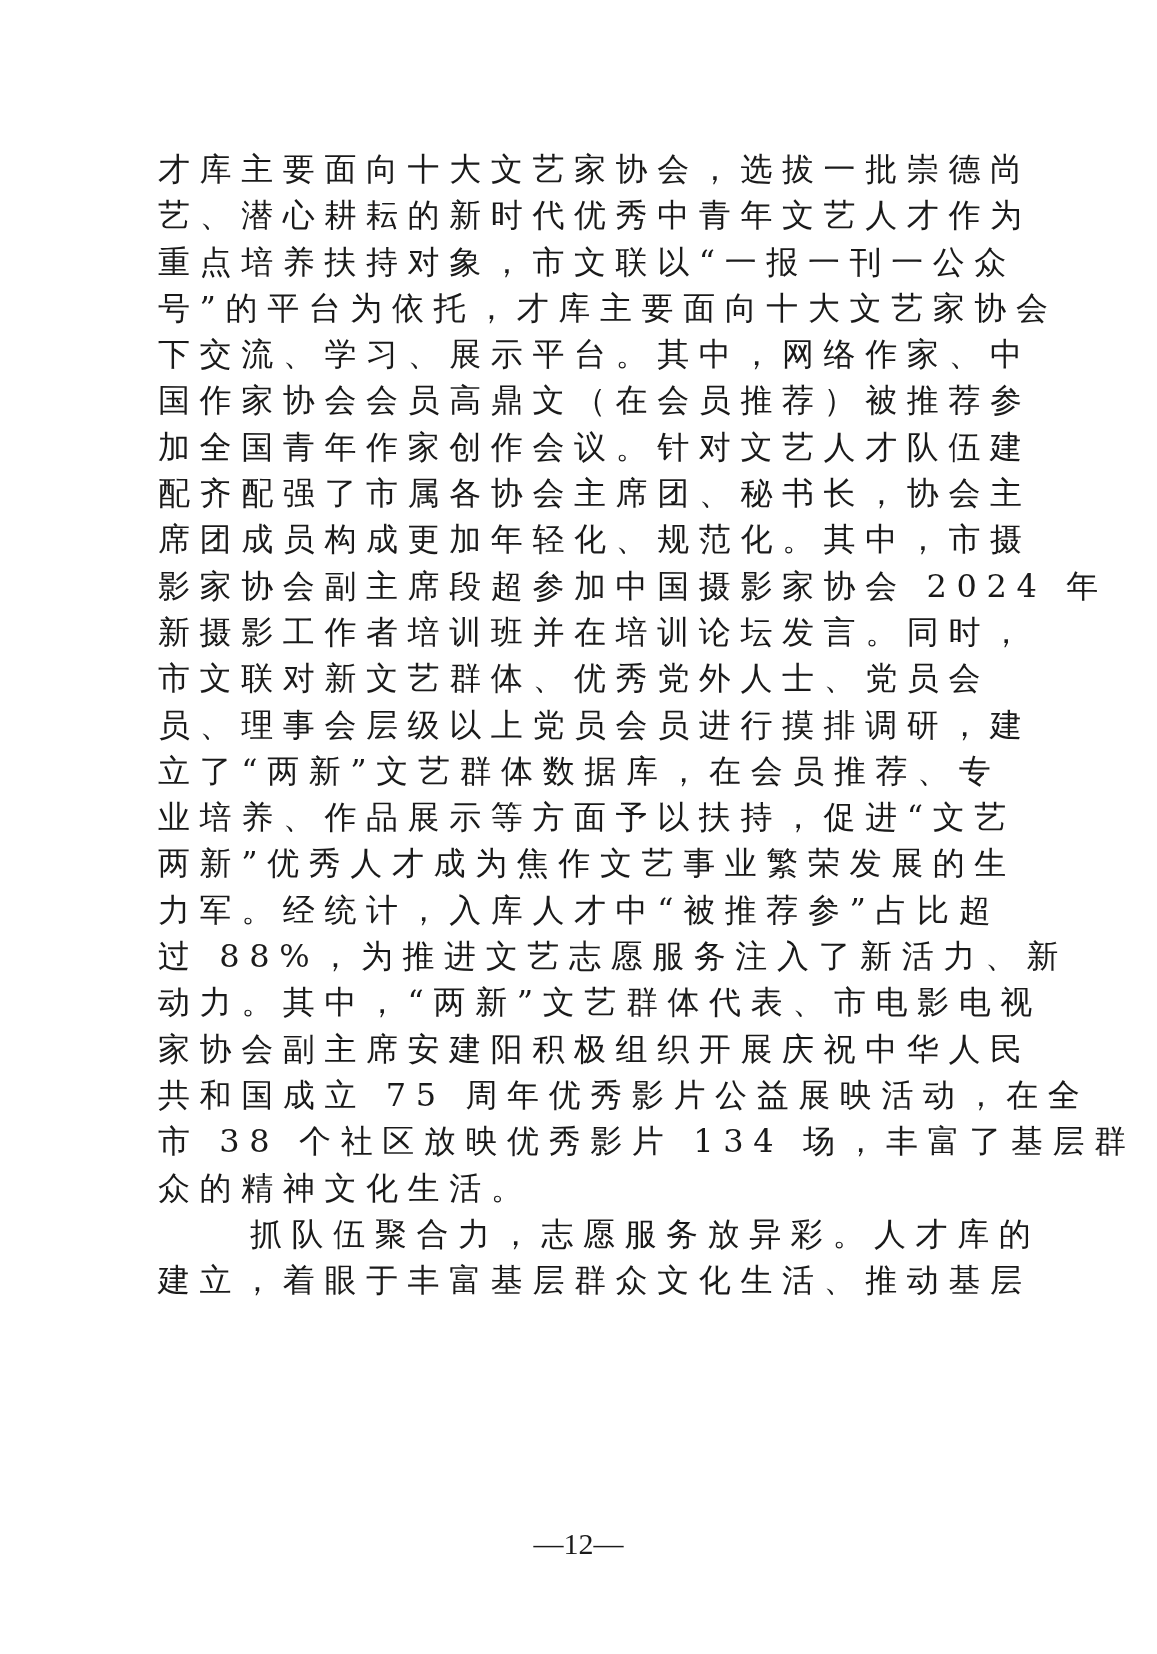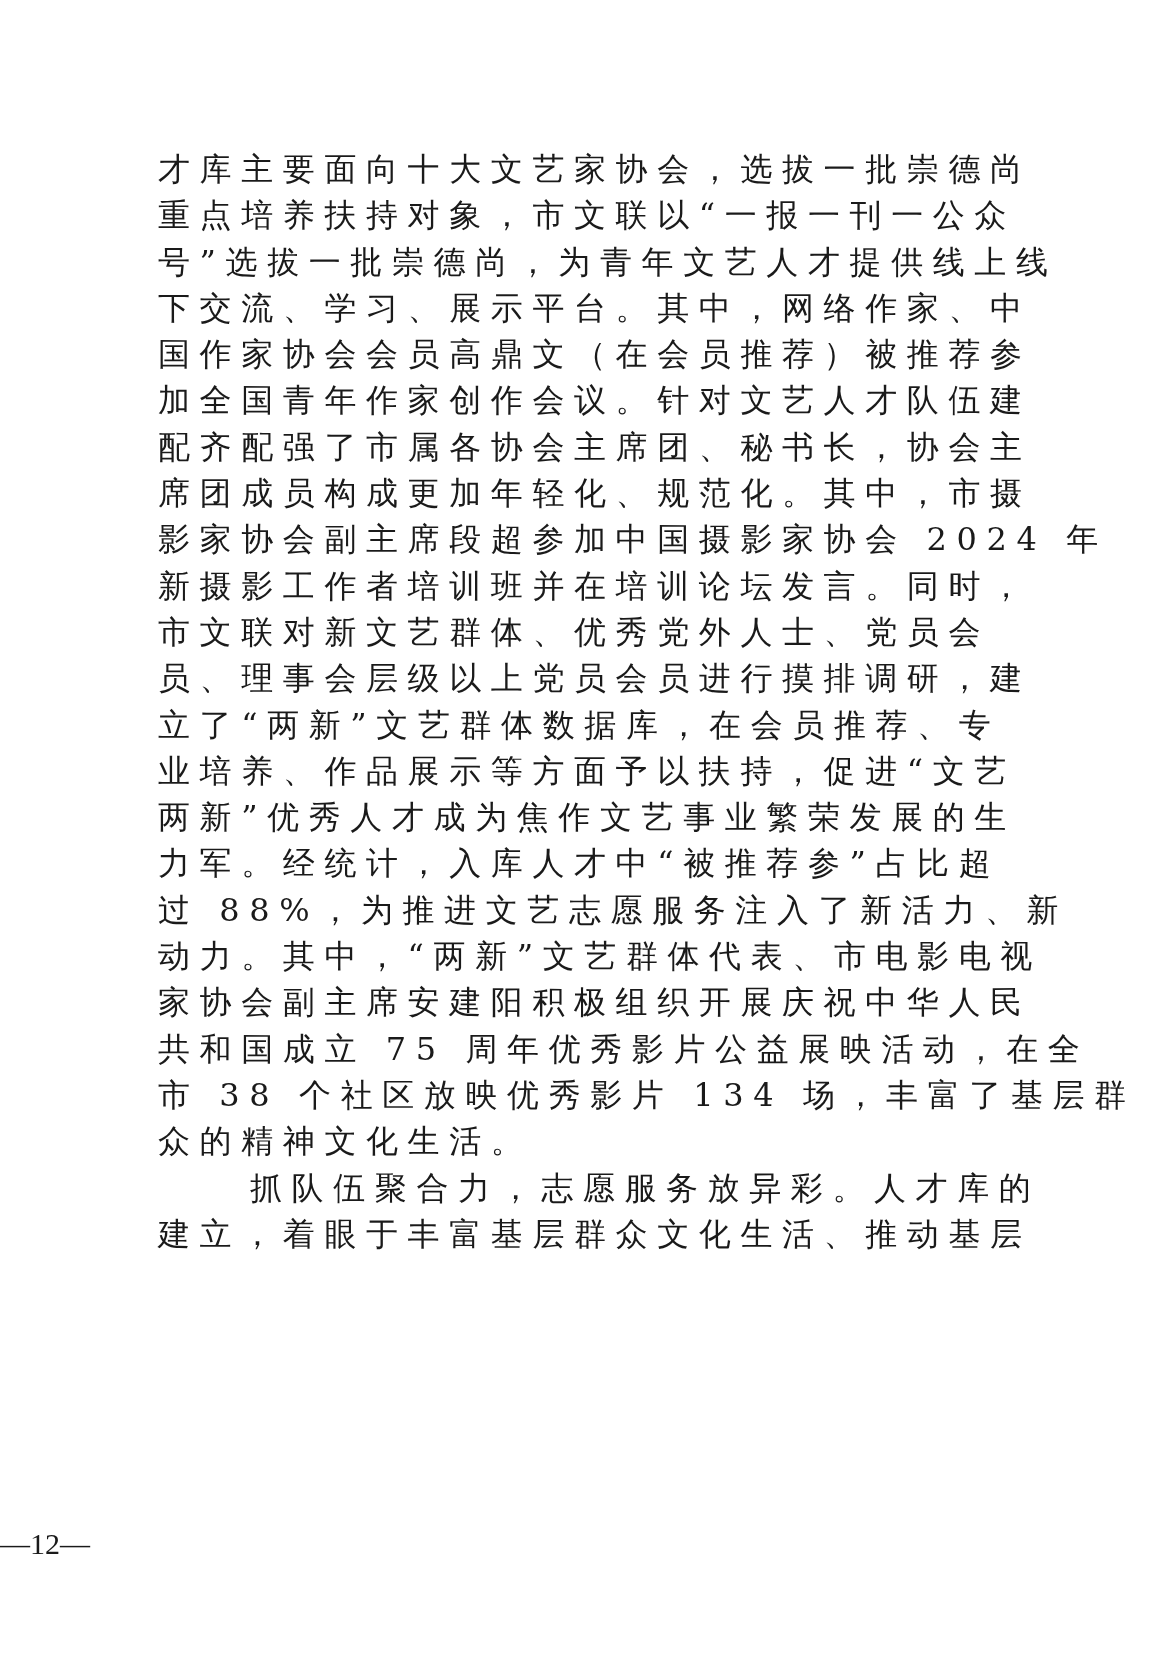--- a/index.html
+++ b/index.html
@@ -28,33 +28,34 @@
     }
     .line.indent {
       padding-left: 92px;
       width: 696px;
     }
     .footer {
       position: absolute;
       left: 0;
       width: 1157px;
       top: 1527px;
-      text-align: left;
+      text-align: center;
       font-family: "Liberation Serif", "DejaVu Serif", serif;
       font-size: 30px;
       color: #1a1a1a;
     }
   </style>
 </head>
 <body>
 
 <div class="page">
   <div class="line">才库主要面向十大文艺家协会，选拔一批崇德尚</div>
+  <div class="line">艺、潜心耕耘的新时代优秀中青年文艺人才作为</div>
   <div class="line">重点培养扶持对象，市文联以“一报一刊一公众</div>
-  <div class="line">号”选拔一批崇德尚，为青年文艺人才提供线上线</div>
+  <div class="line">号”的平台为依托，才库主要面向十大文艺家协会</div>
   <div class="line">下交流、学习、展示平台。其中，网络作家、中</div>
   <div class="line">国作家协会会员高鼎文（在会员推荐）被推荐参</div>
   <div class="line">加全国青年作家创作会议。针对文艺人才队伍建</div>
   <div class="line">配齐配强了市属各协会主席团、秘书长，协会主</div>
   <div class="line">席团成员构成更加年轻化、规范化。其中，市摄</div>
   <div class="line">影家协会副主席段超参加中国摄影家协会 2024 年</div>
   <div class="line">新摄影工作者培训班并在培训论坛发言。同时，</div>
   <div class="line">市文联对新文艺群体、优秀党外人士、党员会</div>
   <div class="line">员、理事会层级以上党员会员进行摸排调研，建</div>
   <div class="line">立了“两新”文艺群体数据库，在会员推荐、专</div>

